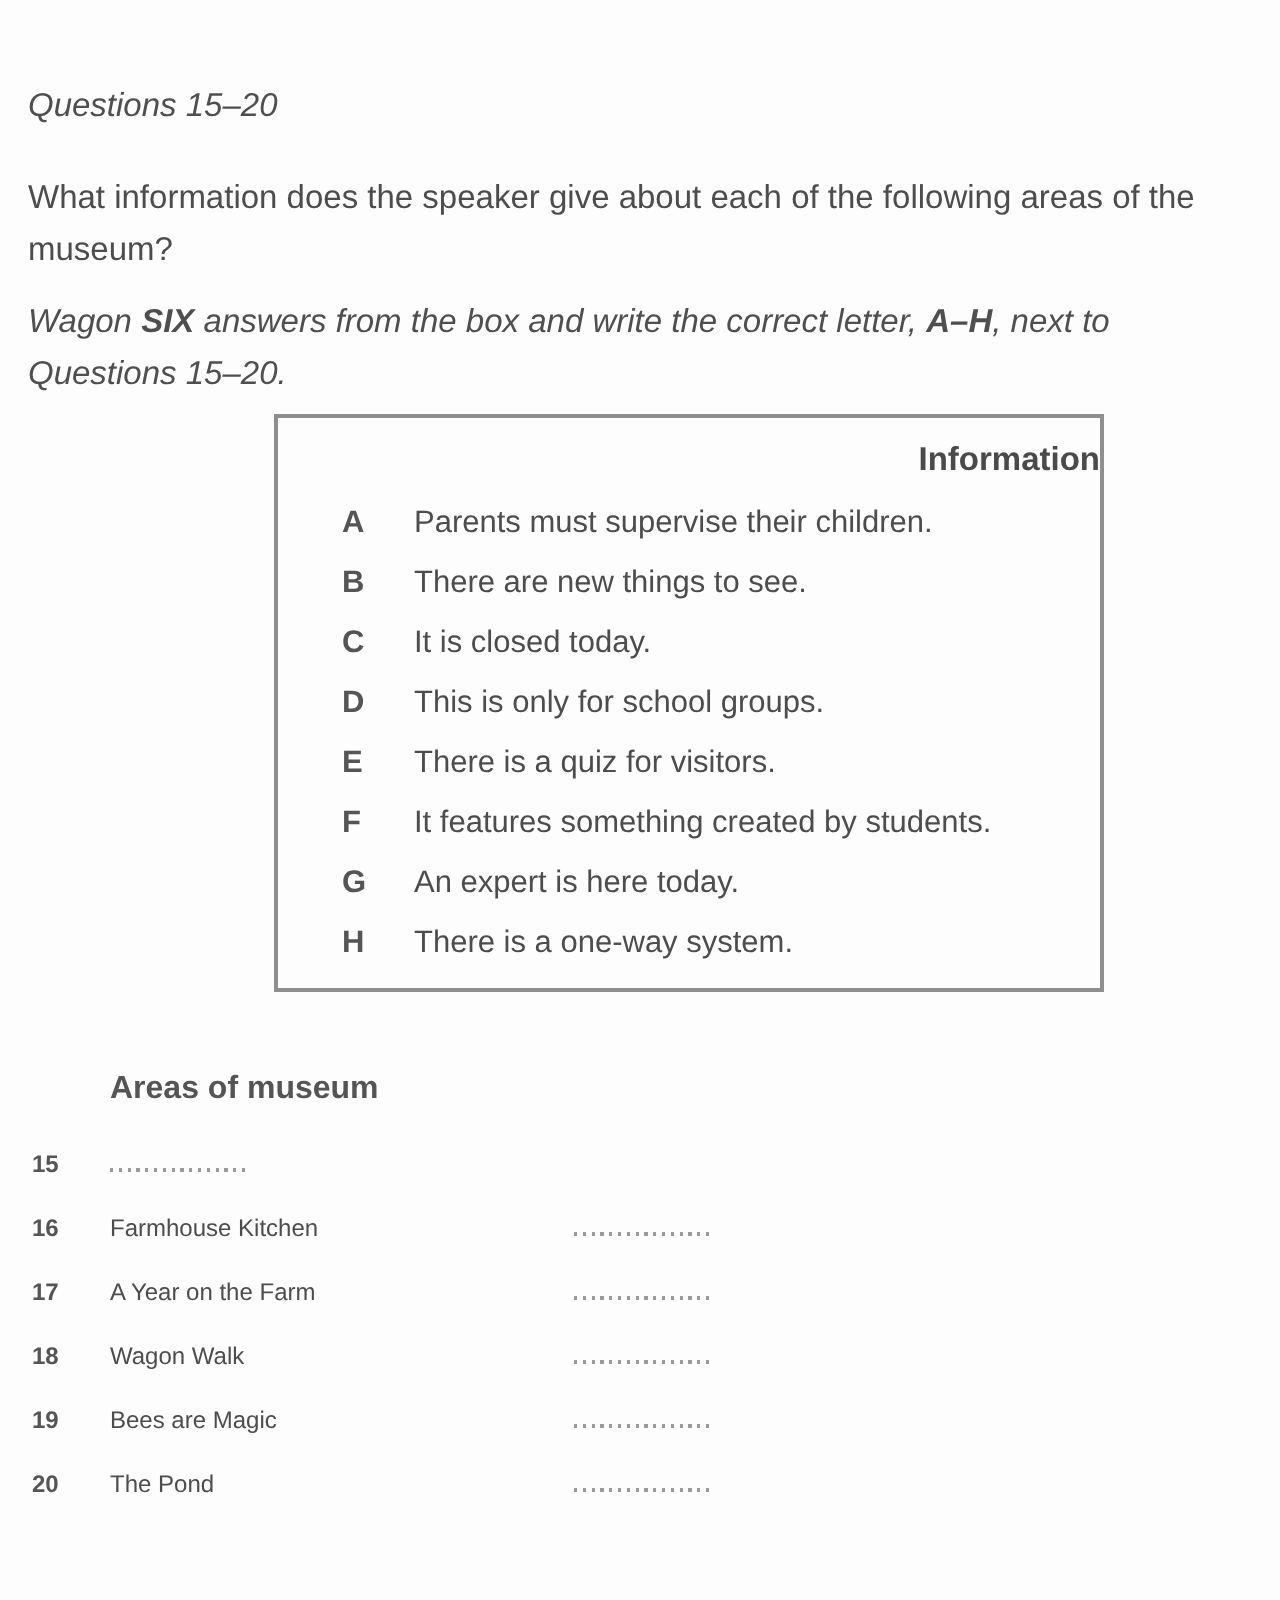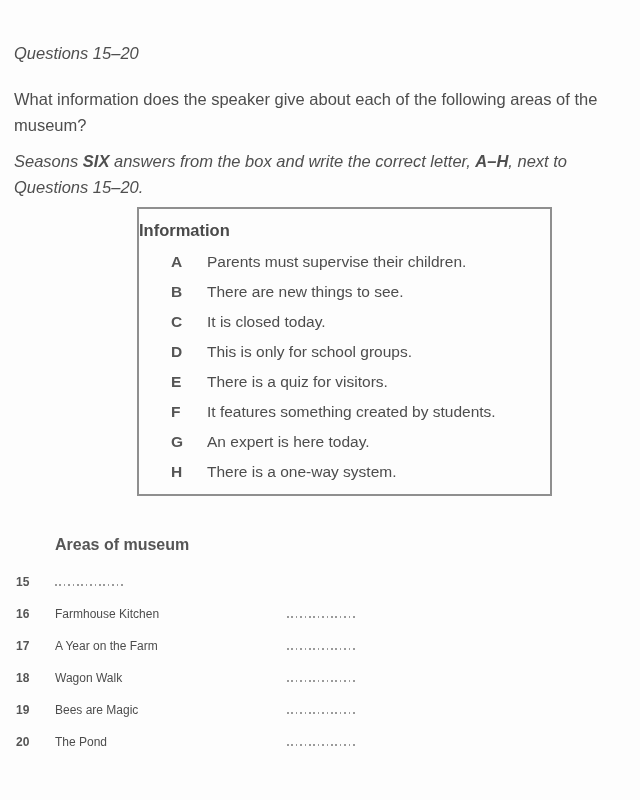--- a/index.html
+++ b/index.html
@@ -55,21 +55,21 @@
     left: 137px;
     top: 207px;
     width: 415px;
     height: 289px;
     border: 2px solid #8f8f8f;
     box-sizing: border-box;
     background: #fdfdfd;
   }
   .info-box .box-title {
     margin-top: 12px;
-    text-align: left;
+    text-align: right;
     font-weight: bold;
     font-size: 16.5px;
     color: #4a4a4a;
   }
   .options {
     margin-top: 7px;
   }
   .option-row {
     display: flex;
     height: 30px;
@@ -128,21 +128,21 @@
 </style>
 </head>
 <body>
 
 <div class="page">
 
   <div class="q-heading">Questions 15–20</div>
 
   <div class="intro">What information does the speaker give about each of the following areas of the museum?</div>
 
-  <div class="instruction"><span>Seasons </span><span class="b">SIX</span><span> answers from the box and write the correct letter, </span><span class="b">A–H</span><span>, next to Questions 15–20.</span></div>
+  <div class="instruction"><span>Wagon </span><span class="b">SIX</span><span> answers from the box and write the correct letter, </span><span class="b">A–H</span><span>, next to Questions 15–20.</span></div>
 
   <div class="info-box">
     <div class="box-title">Information</div>
     <div class="options">
       <div class="option-row">
         <span class="option-letter">A</span>
         <span class="option-text">Parents must supervise their children.</span>
       </div>
       <div class="option-row">
         <span class="option-letter">B</span>

